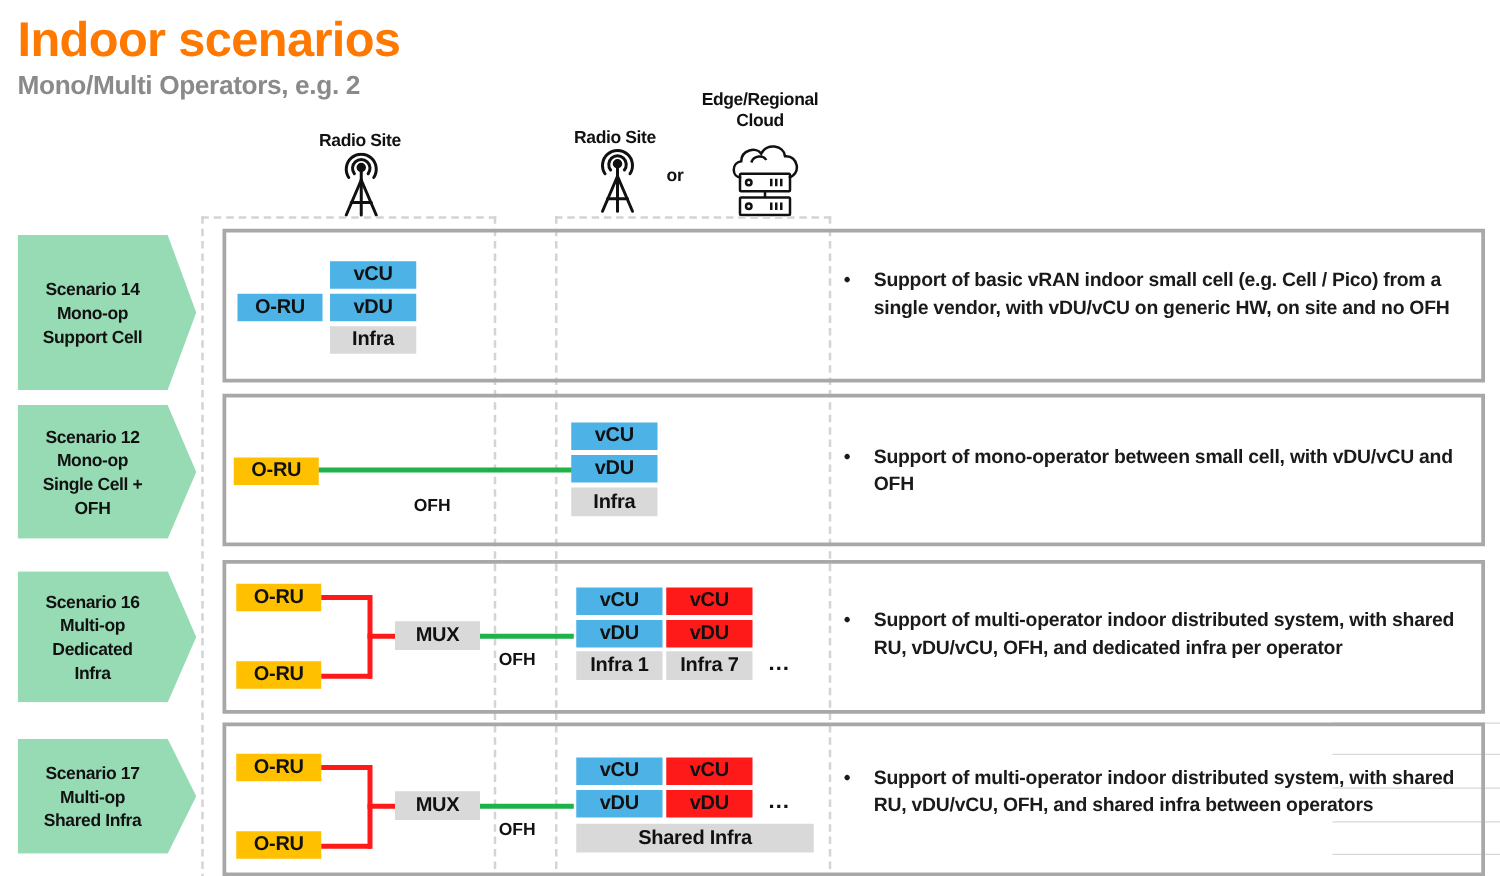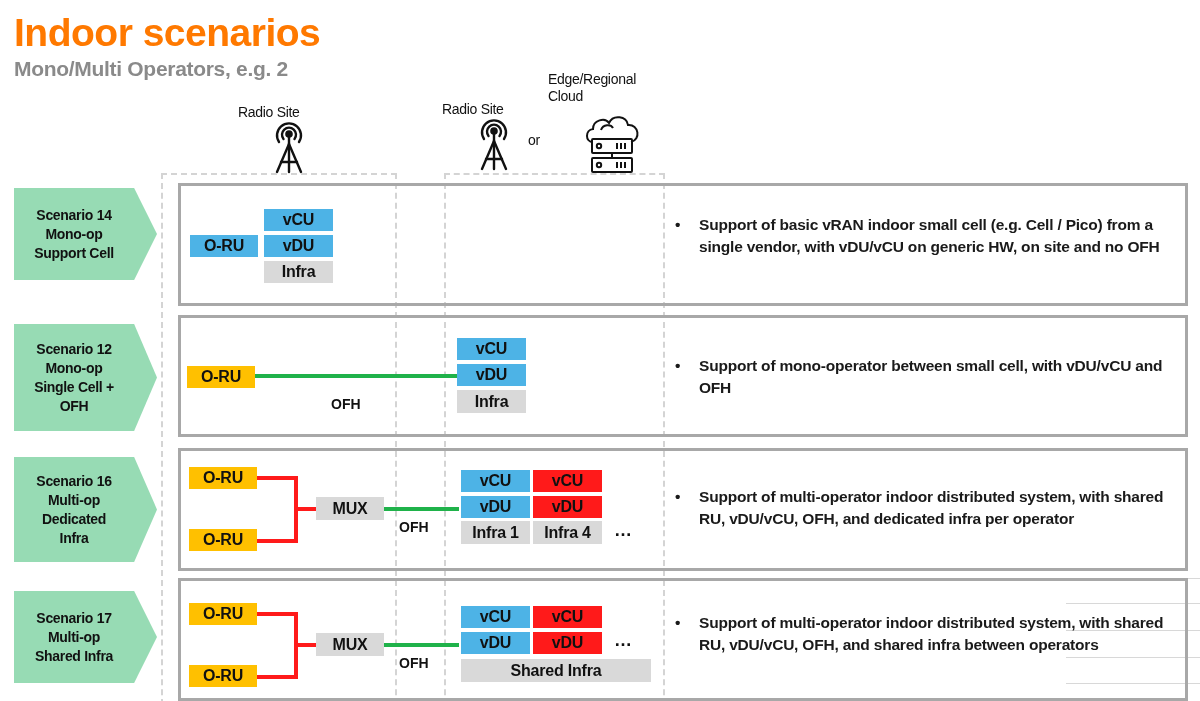--- a/index.html
+++ b/index.html
@@ -1,21 +1,21 @@
 <!DOCTYPE html>
 <html><head>
 <meta charset="utf-8">
 <style>
   html, body { margin:0; padding:0; background:#ffffff; }
   body { width:1200px; height:701px; position:relative; overflow:hidden;
          font-family:"Liberation Sans", sans-serif; color:#111; }
   .abs { position:absolute; }
   #title { left:14px; top:10px; font-size:39px; font-weight:bold; color:#ff7900; letter-spacing:-0.5px; line-height:46px; }
   #subtitle { left:14px; top:56px; font-size:21px; font-weight:bold; color:#8a8a8a; line-height:26px; letter-spacing:-0.3px; }
-  .hdr { font-size:14px; font-weight:normal; text-align:left; line-height:17px; letter-spacing:-0.3px; }
+  .hdr { font-size:14px; font-weight:bold; text-align:center; line-height:17px; letter-spacing:-0.3px; }
   .dashcol { border:2px dashed #d4d4d4; border-bottom:none; }
   .scen { border:3px solid #a8a8a8; background:transparent; box-sizing:border-box; }
   .arrow { background:#97dbb4; clip-path:polygon(0 0, 84% 0, 100% 50%, 84% 100%, 0 100%);
            display:flex; align-items:center; justify-content:flex-start; box-sizing:border-box; }
   .arrow span { display:block; width:120px; text-align:center; font-size:14px; font-weight:bold; line-height:19px; letter-spacing:-0.3px; color:#111; }
   .blk { display:flex; align-items:center; justify-content:center; font-size:16px; font-weight:bold; box-sizing:border-box; letter-spacing:-0.2px; }
   .blue { background:#4db3e6; color:#111; }
   .red { background:#ff1a1a; color:#111; }
   .gray { background:#d9d9d9; color:#111; }
   .yellow { background:#ffc000; color:#111; }
@@ -87,21 +87,21 @@
 
 <div class="abs dashcol" style="left:161px; top:173px; width:232px; height:540px;"></div>
 <div class="abs dashcol" style="left:444px; top:173px; width:217px; height:540px;"></div>
 
 <div class="abs hline" style="left:1066px; top:578px; width:134px;"></div>
 <div class="abs hline" style="left:1066px; top:603px; width:134px;"></div>
 <div class="abs hline" style="left:1066px; top:630px; width:134px;"></div>
 <div class="abs hline" style="left:1066px; top:657px; width:134px;"></div>
 <div class="abs hline" style="left:1066px; top:683px; width:134px;"></div>
 
-<div class="abs arrow" style="left:14px; top:188px; width:143px; height:92px;">
+<div class="abs arrow" style="left:14px; top:188px; width:143px; height:124px;">
   <span>
     <span>Scenario 14</span>
     <span>Mono-op</span>
     <span>Support Cell</span>
   </span>
 </div>
 <div class="abs scen" style="left:178px; top:183px; width:1010px; height:123px;"></div>
 <div class="abs blk blue" style="left:190px; top:235px; width:68px; height:22px;">O-RU</div>
 <div class="abs blk blue" style="left:264px; top:209px; width:69px; height:22px;">vCU</div>
 <div class="abs blk blue" style="left:264px; top:235px; width:69px; height:22px;">vDU</div>
@@ -147,21 +147,21 @@
 <div class="abs line-red" style="left:294px; top:476px; width:4px; height:67px;"></div>
 <div class="abs line-red" style="left:294px; top:507px; width:22px; height:4px;"></div>
 <div class="abs blk gray" style="left:316px; top:497px; width:68px; height:23px;">MUX</div>
 <div class="abs line-green" style="left:384px; top:507px; width:75px;"></div>
 <div class="abs lbl" style="left:399px; top:519px;">OFH</div>
 <div class="abs blk blue" style="left:461px; top:470px; width:69px; height:22px;">vCU</div>
 <div class="abs blk blue" style="left:461px; top:496px; width:69px; height:22px;">vDU</div>
 <div class="abs blk gray" style="left:461px; top:521px; width:69px; height:23px;">Infra 1</div>
 <div class="abs blk red" style="left:533px; top:470px; width:69px; height:22px;">vCU</div>
 <div class="abs blk red" style="left:533px; top:496px; width:69px; height:22px;">vDU</div>
-<div class="abs blk gray" style="left:533px; top:521px; width:69px; height:23px;">Infra 4</div>
+<div class="abs blk gray" style="left:533px; top:521px; width:69px; height:23px;">Infra 7</div>
 <div class="abs lbl" style="left:614px; top:520px; font-size:18px;">…</div>
 <div class="abs desc" style="left:675px; top:486px; width:500px;">
   <span class="bullet">•</span>
   <span class="txt">Support of multi-operator indoor distributed system, with shared RU, vDU/vCU, OFH, and dedicated infra per operator</span>
 </div>
 
 <div class="abs arrow" style="left:14px; top:591px; width:143px; height:92px;">
   <span>
     <span>Scenario 17</span>
     <span>Multi-op</span>

